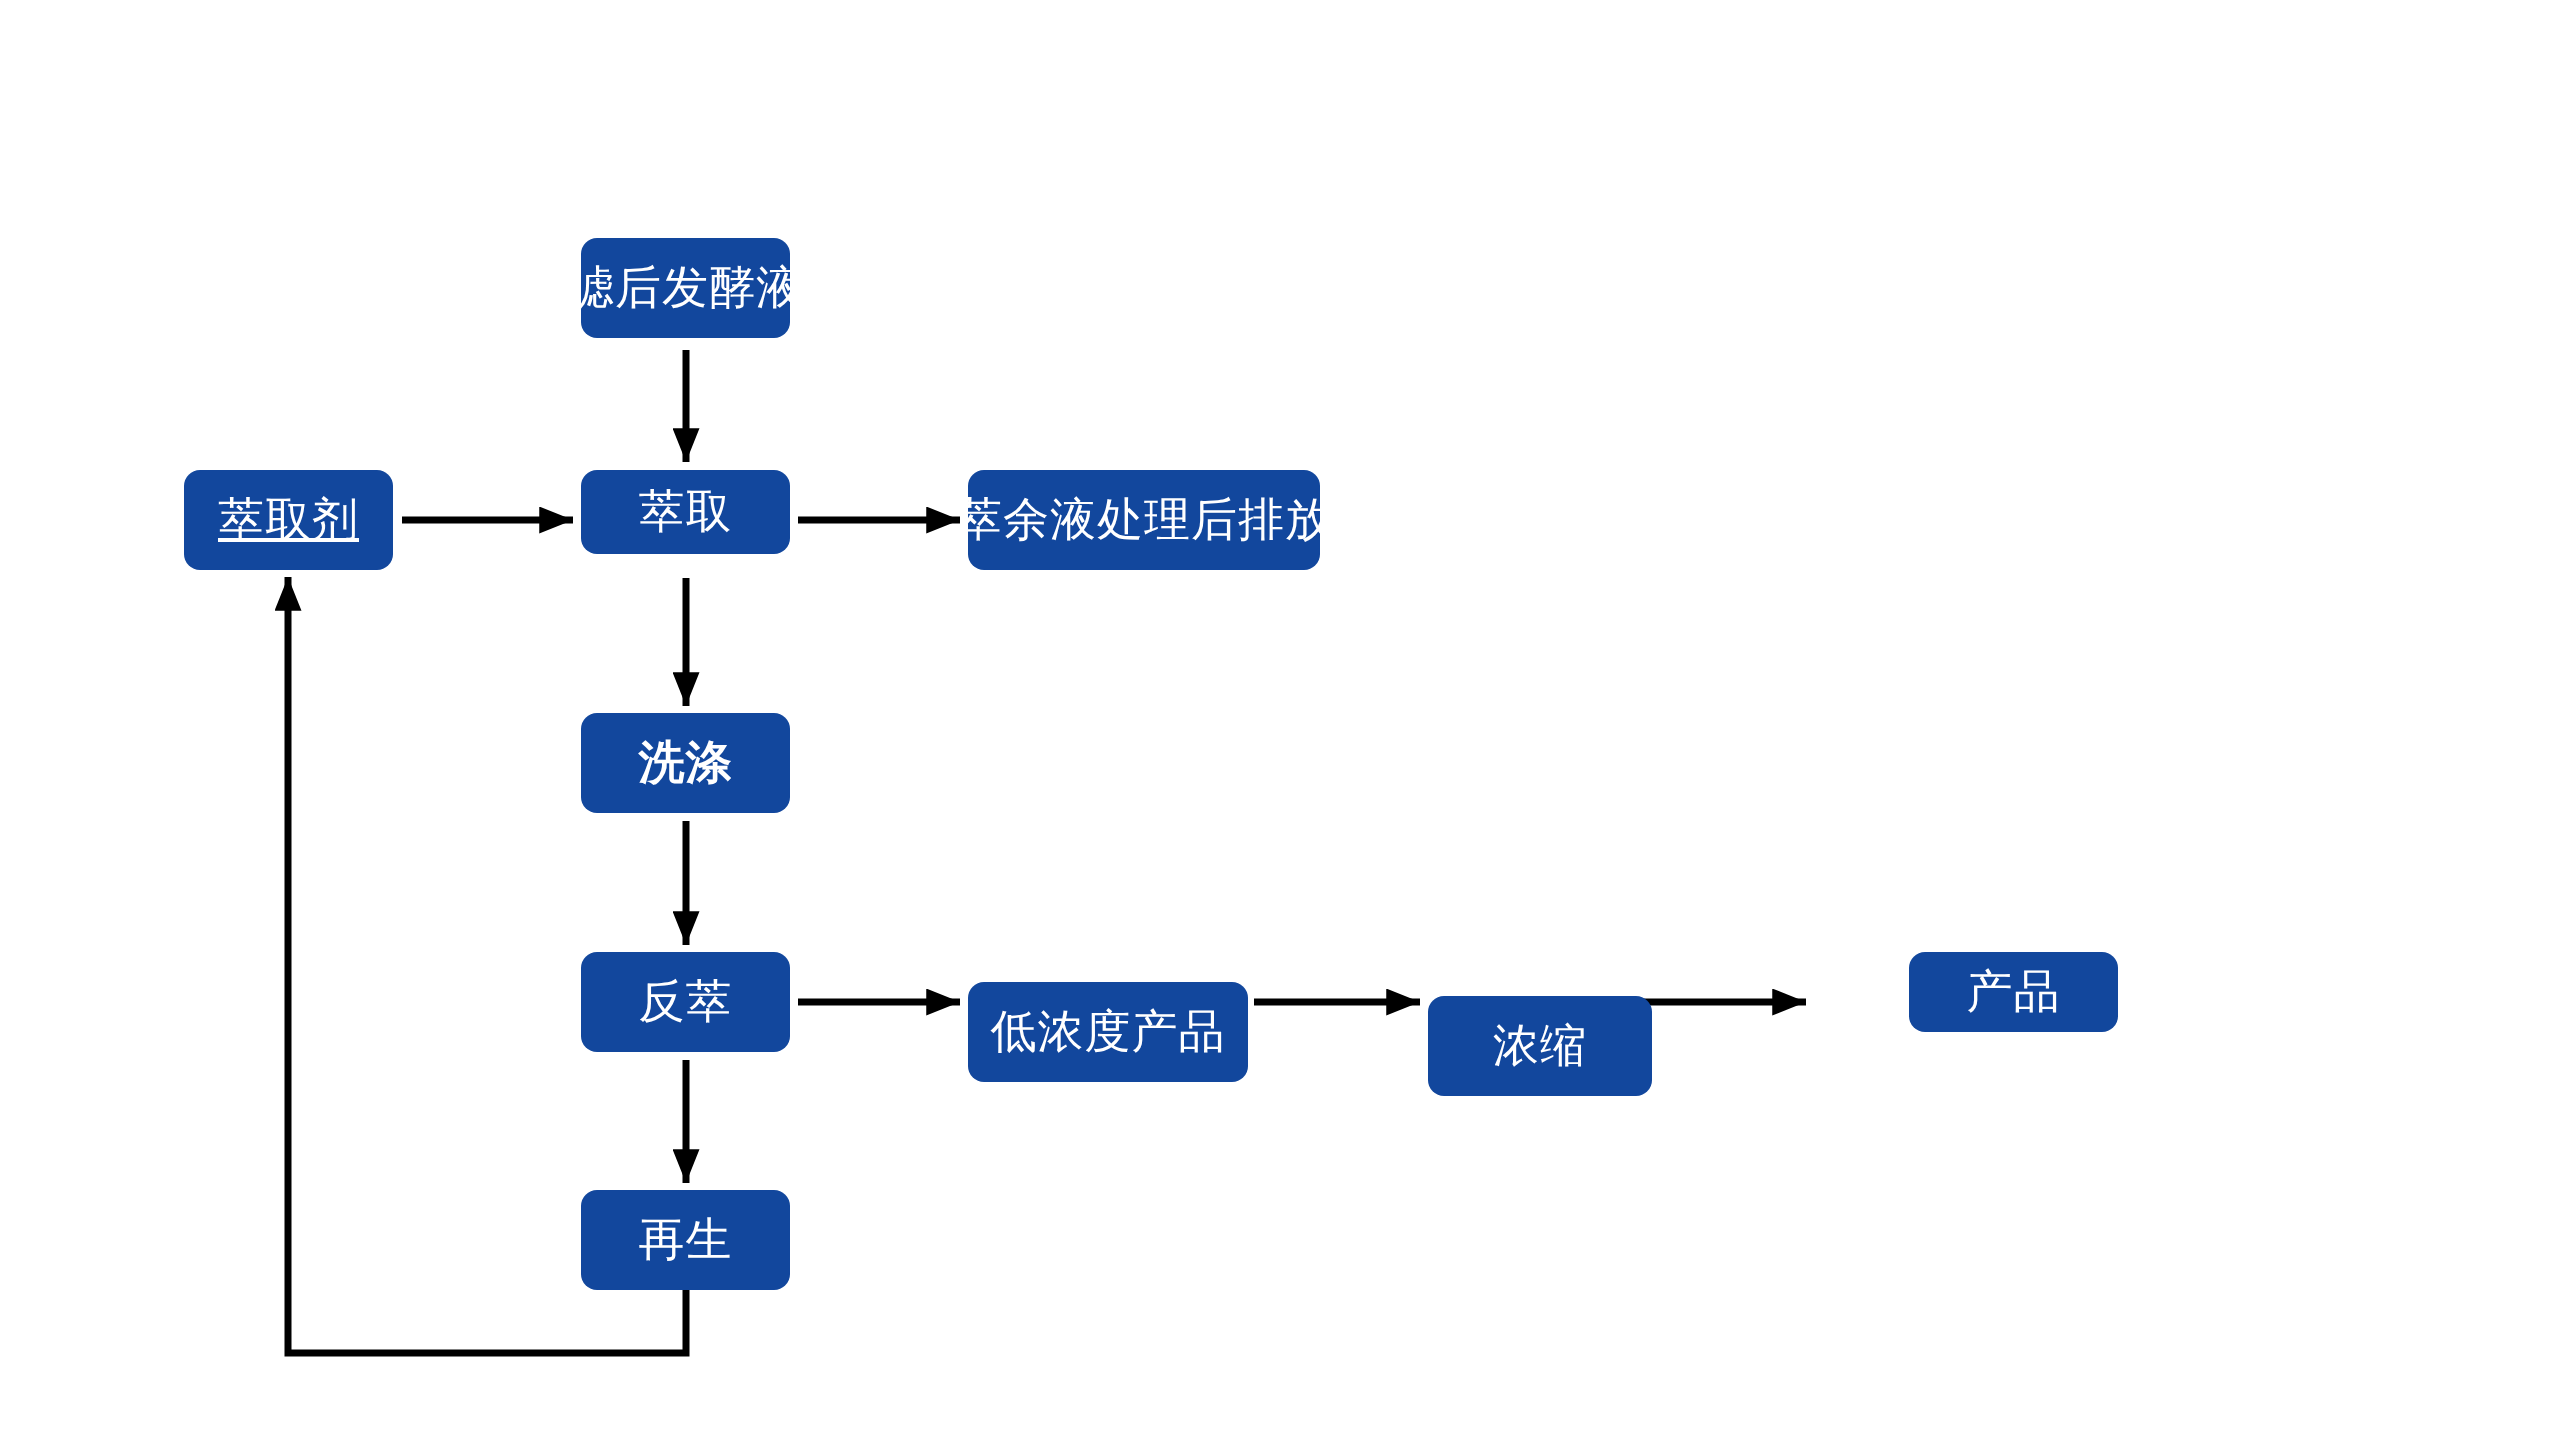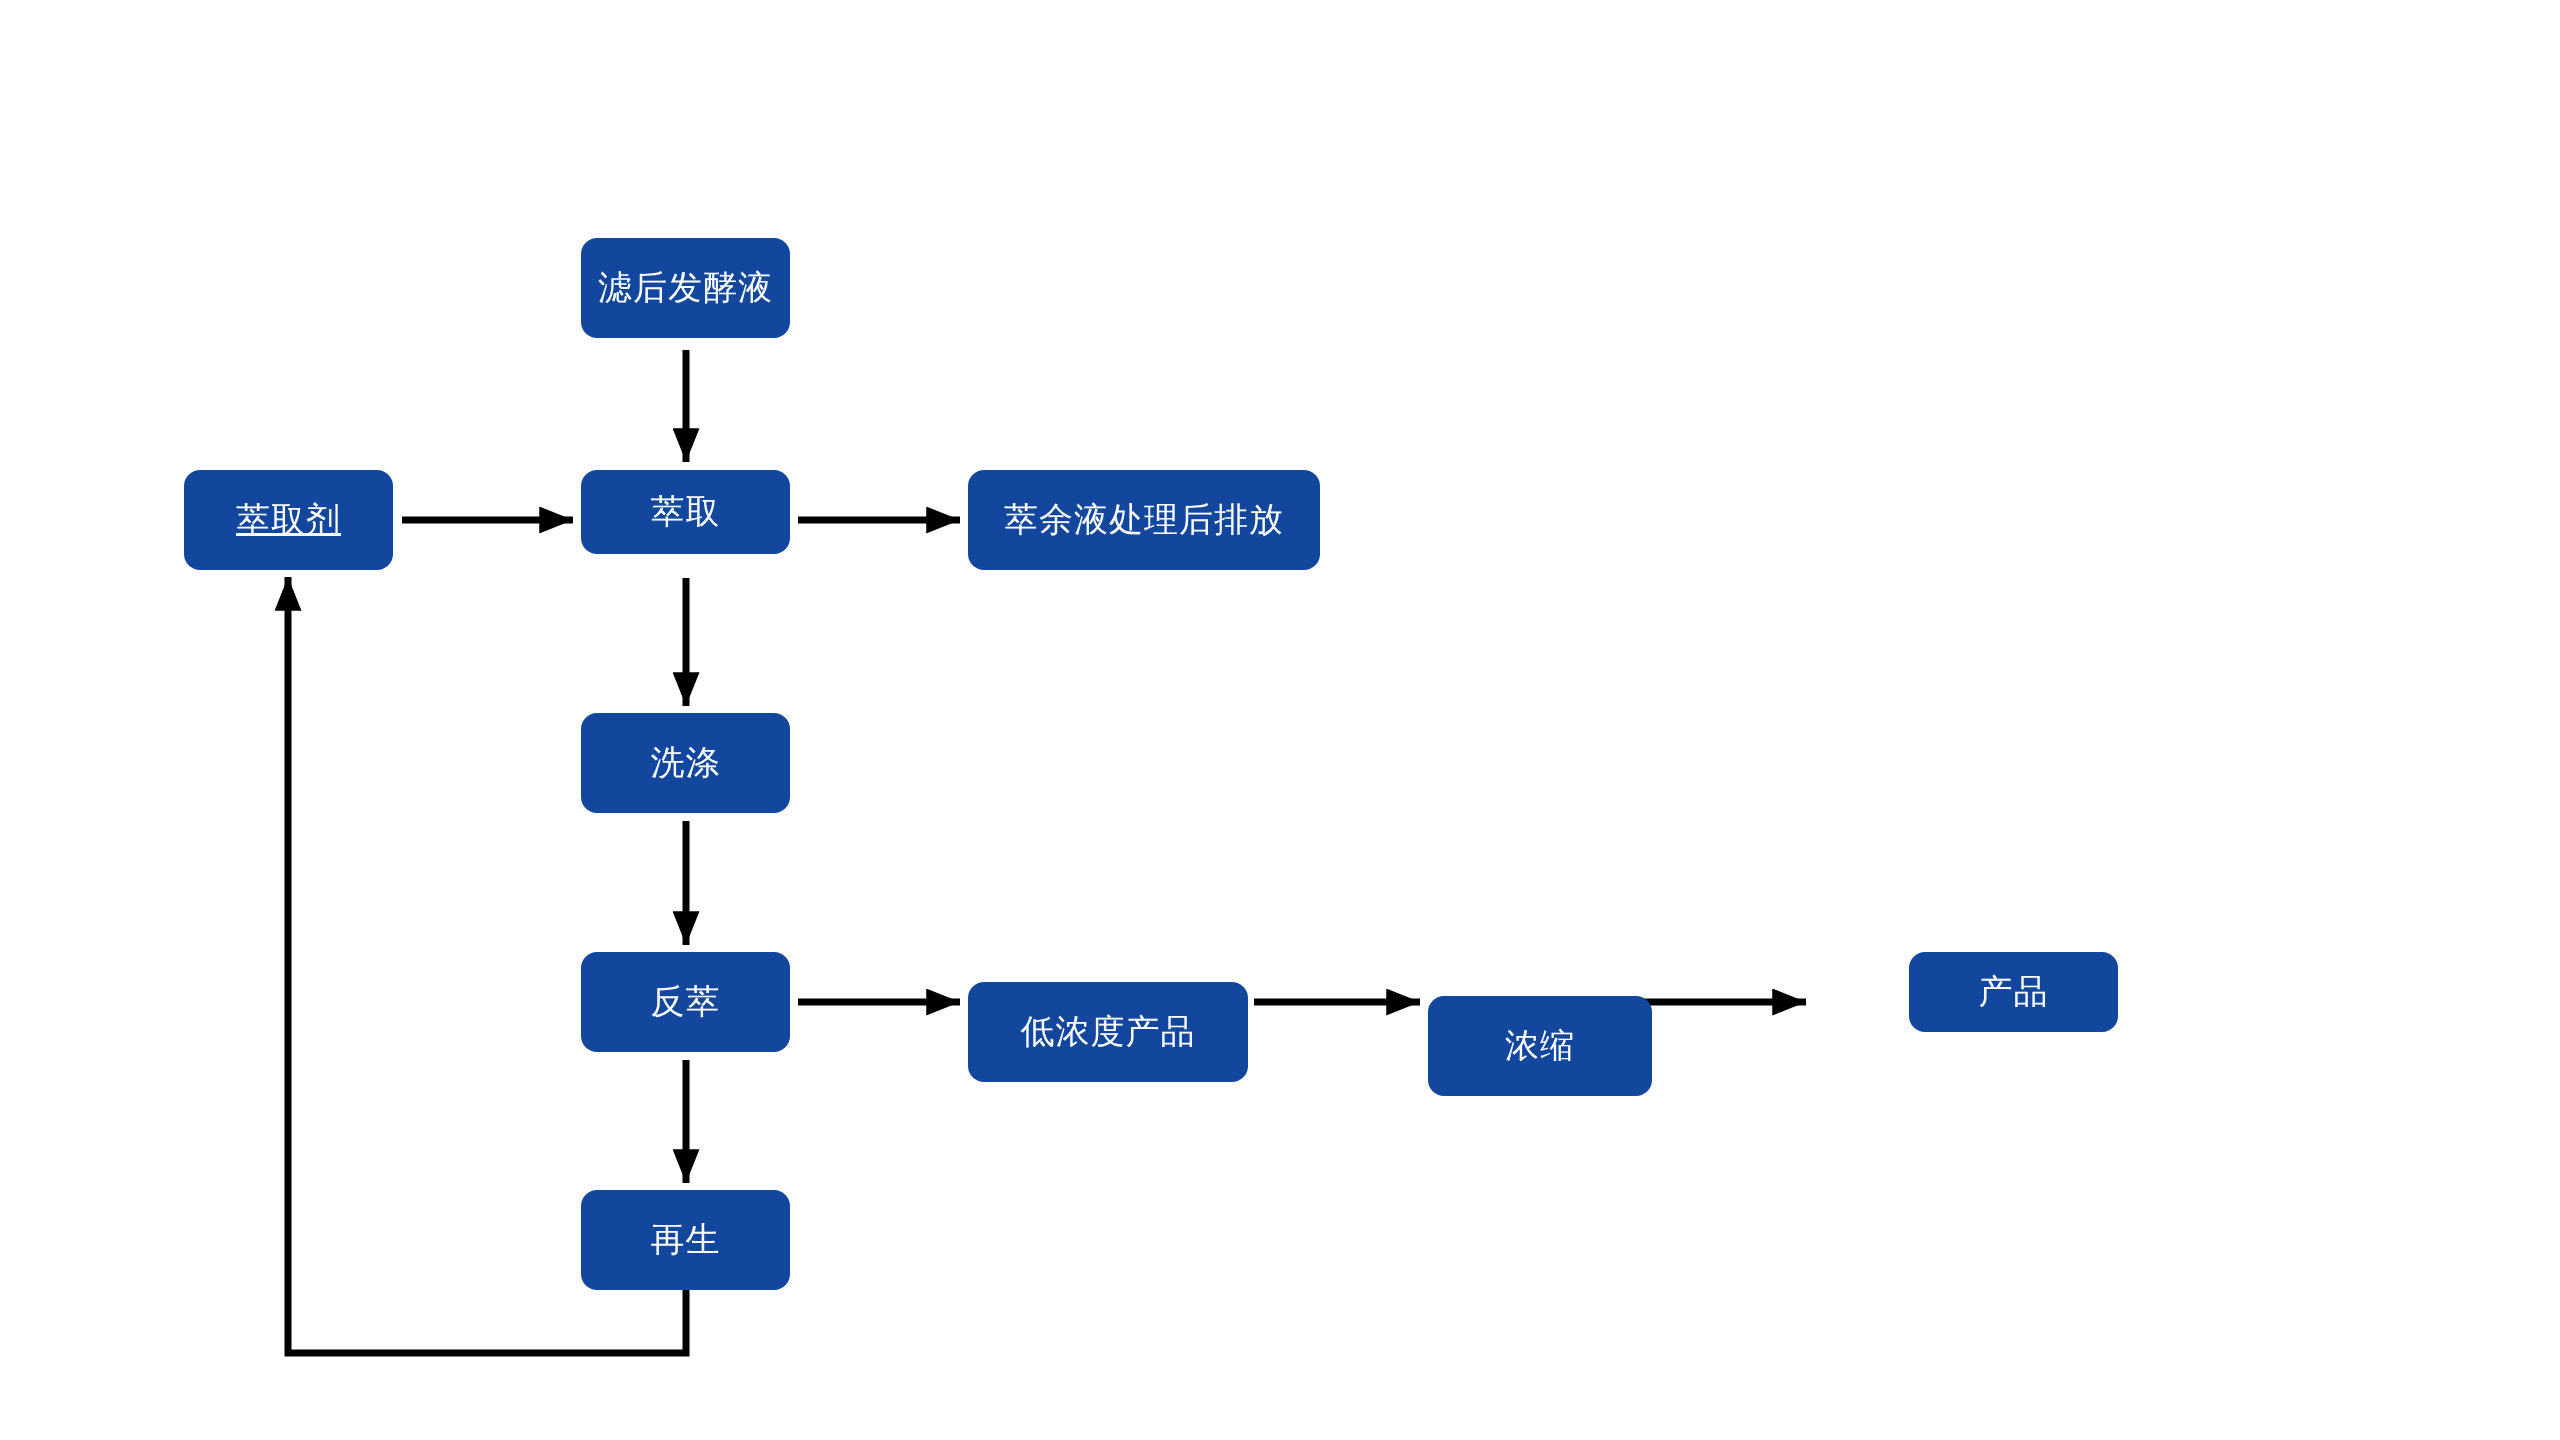--- a/index.html
+++ b/index.html
@@ -37,21 +37,21 @@
     fill: var(--arrow);
   }
   .node {
     position: absolute;
     background: var(--node-fill);
     color: var(--node-text);
     border-radius: 16px;
     display: flex;
     align-items: center;
     justify-content: center;
-    font-size: 34px;
+    font-size: 46px;
     letter-spacing: 1px;
     white-space: nowrap;
     box-sizing: border-box;
   }
 </style>
 </head>
 <body>
 
 <div class="canvas">
 
@@ -84,21 +84,21 @@
   </svg>
 
   <div class="node" style="left:581px; top:238px; width:209px; height:100px;">滤后发酵液</div>
 
   <div class="node" style="left:184px; top:470px; width:209px; height:100px;text-decoration:underline;">萃取剂</div>
 
   <div class="node" style="left:581px; top:470px; width:209px; height:84px;">萃取</div>
 
   <div class="node" style="left:968px; top:470px; width:352px; height:100px;">萃余液处理后排放</div>
 
-  <div class="node" style="left:581px; top:713px; width:209px; height:100px;">洗涤</div>
+  <div class="node" style="left:581px; top:713px; width:209px; height:100px;font-weight:bold;">洗涤</div>
 
   <div class="node" style="left:581px; top:952px; width:209px; height:100px;">反萃</div>
 
   <div class="node" style="left:968px; top:982px; width:280px; height:100px;">低浓度产品</div>
 
   <div class="node" style="left:1428px; top:996px; width:224px; height:100px;">浓缩</div>
 
   <div class="node" style="left:1909px; top:952px; width:209px; height:80px;">产品</div>
 
   <div class="node" style="left:581px; top:1190px; width:209px; height:100px;">再生</div>

